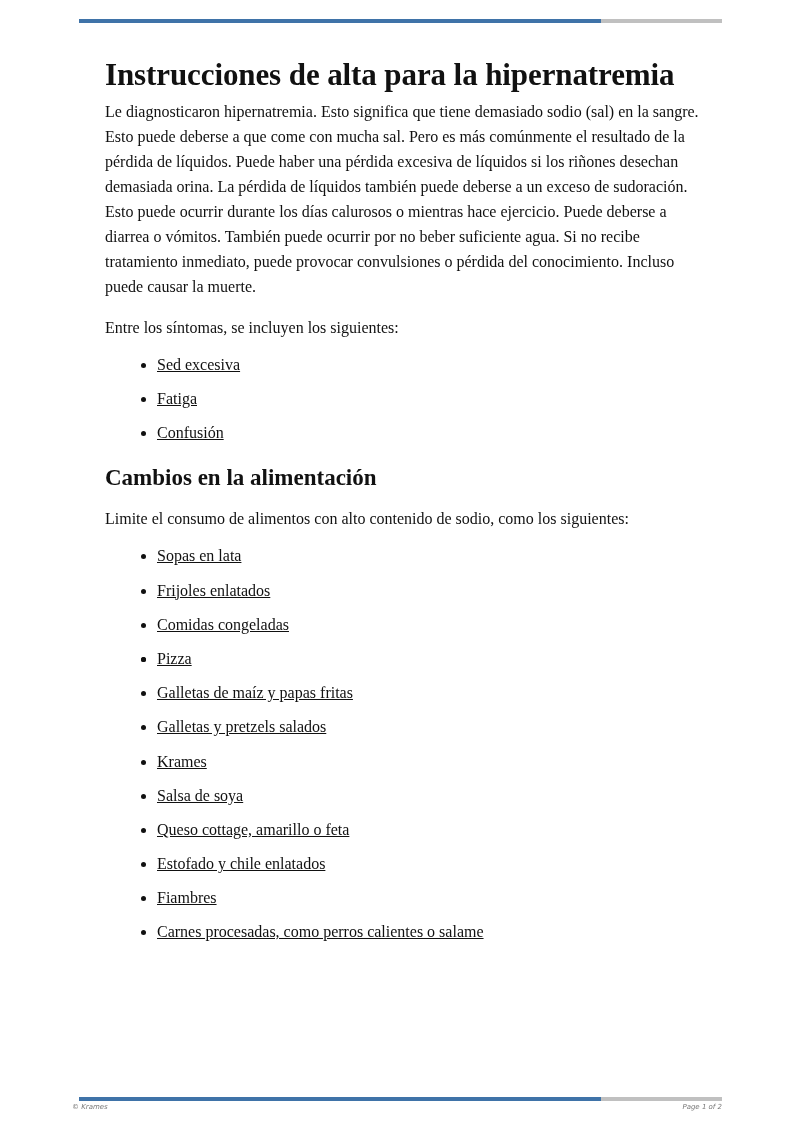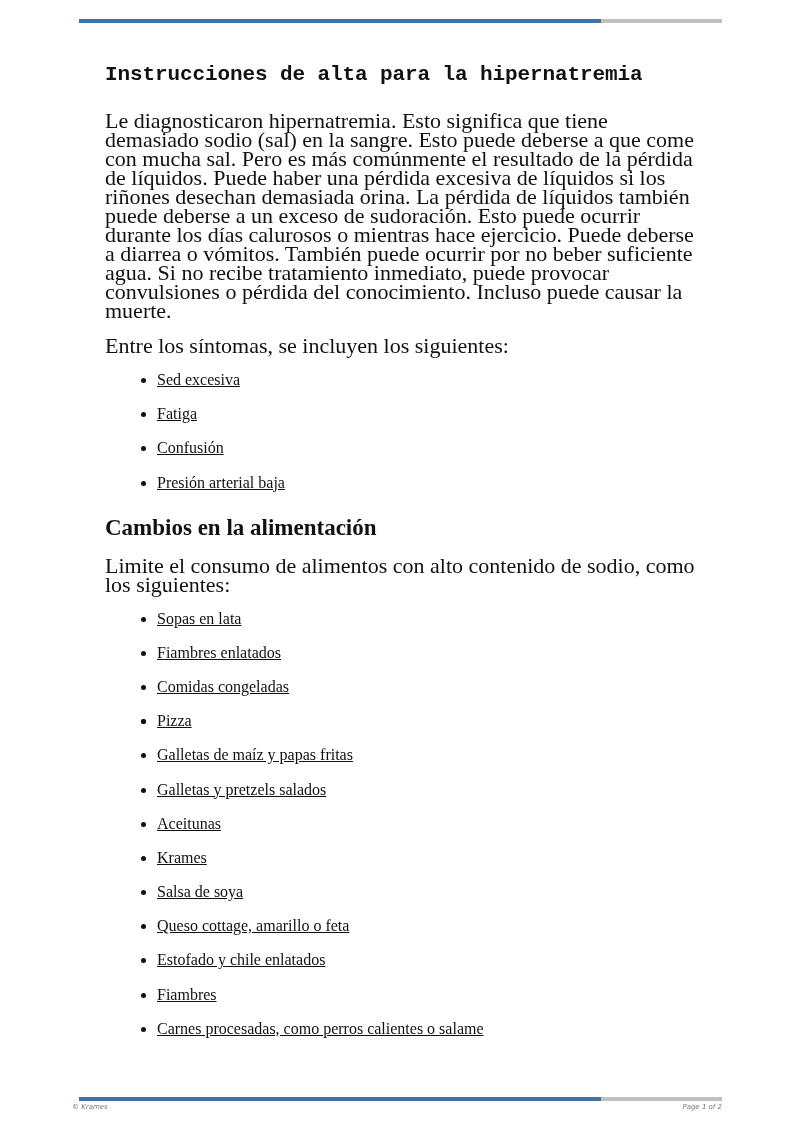--- a/index.html
+++ b/index.html
@@ -27,36 +27,35 @@
   .top-bar { top: 19px; }
   .bottom-bar { top: 1097px; }
 
   .content {
     position: absolute;
     left: 105px;
     top: 56px;
     width: 600px;
   }
   h1 {
-    font-size: 21px;
+    font-size: 31px;
     line-height: 38px;
     font-weight: bold;
-    margin: 0 0 17px 0;
+    margin: 0 0 5px 0;
     letter-spacing: -0.1px;
-    font-family: Liberation Mono, monospace;
   }
   h2 {
     font-size: 23px;
     line-height: 28px;
     font-weight: bold;
     margin: 22px 0 14px 0;
   }
   p {
-    font-size: 22px;
-    line-height: 19px;
+    font-size: 16px;
+    line-height: 25px;
     margin: 0 0 16px 0;
   }
   ul {
     list-style: none;
     margin: 12px;
     padding: 0;
     text-decoration: underline;
   }
   li {
     position: relative;
@@ -97,36 +96,34 @@
   <h1>Instrucciones de alta para la hipernatremia</h1>
 
   <p>Le diagnosticaron hipernatremia. Esto significa que tiene demasiado sodio (sal) en la sangre. Esto puede deberse a que come con mucha sal. Pero es más comúnmente el resultado de la pérdida de líquidos. Puede haber una pérdida excesiva de líquidos si los riñones desechan demasiada orina. La pérdida de líquidos también puede deberse a un exceso de sudoración. Esto puede ocurrir durante los días calurosos o mientras hace ejercicio. Puede deberse a diarrea o vómitos. También puede ocurrir por no beber suficiente agua. Si no recibe tratamiento inmediato, puede provocar convulsiones o pérdida del conocimiento. Incluso puede causar la muerte.</p>
 
   <p>Entre los síntomas, se incluyen los siguientes:</p>
 
   <ul>
     <li><span class="bullet"></span><span>Sed excesiva</span></li>
     <li><span class="bullet"></span><span>Fatiga</span></li>
     <li><span class="bullet"></span><span>Confusión</span></li>
-    <li><span class="bullet"></span><span>Presión arterial baja</span></li>
   </ul>
 
   <h2>Cambios en la alimentación</h2>
 
   <p>Limite el consumo de alimentos con alto contenido de sodio, como los siguientes:</p>
 
   <ul>
     <li><span class="bullet"></span><span>Sopas en lata</span></li>
-    <li><span class="bullet"></span><span>Fiambres enlatados</span></li>
+    <li><span class="bullet"></span><span>Frijoles enlatados</span></li>
     <li><span class="bullet"></span><span>Comidas congeladas</span></li>
     <li><span class="bullet"></span></li>
     <li><span class="bullet"></span><span>Pizza</span></li>
     <li><span class="bullet"></span><span>Galletas de maíz y papas fritas</span></li>
     <li><span class="bullet"></span><span>Galletas y pretzels salados</span></li>
-    <li><span class="bullet"></span><span>Aceitunas</span></li>
     <li><span class="bullet"></span><span>Krames</span></li>
     <li><span class="bullet"></span><span>Salsa de soya</span></li>
     <li><span class="bullet"></span><span>Queso cottage, amarillo o feta</span></li>
     <li><span class="bullet"></span><span>Estofado y chile enlatados</span></li>
     <li><span class="bullet"></span><span>Fiambres</span></li>
     <li><span class="bullet"></span><span>Carnes procesadas, como perros calientes o salame</span></li>
   </ul>
 </div>
 
 <div class="bar bottom-bar">

